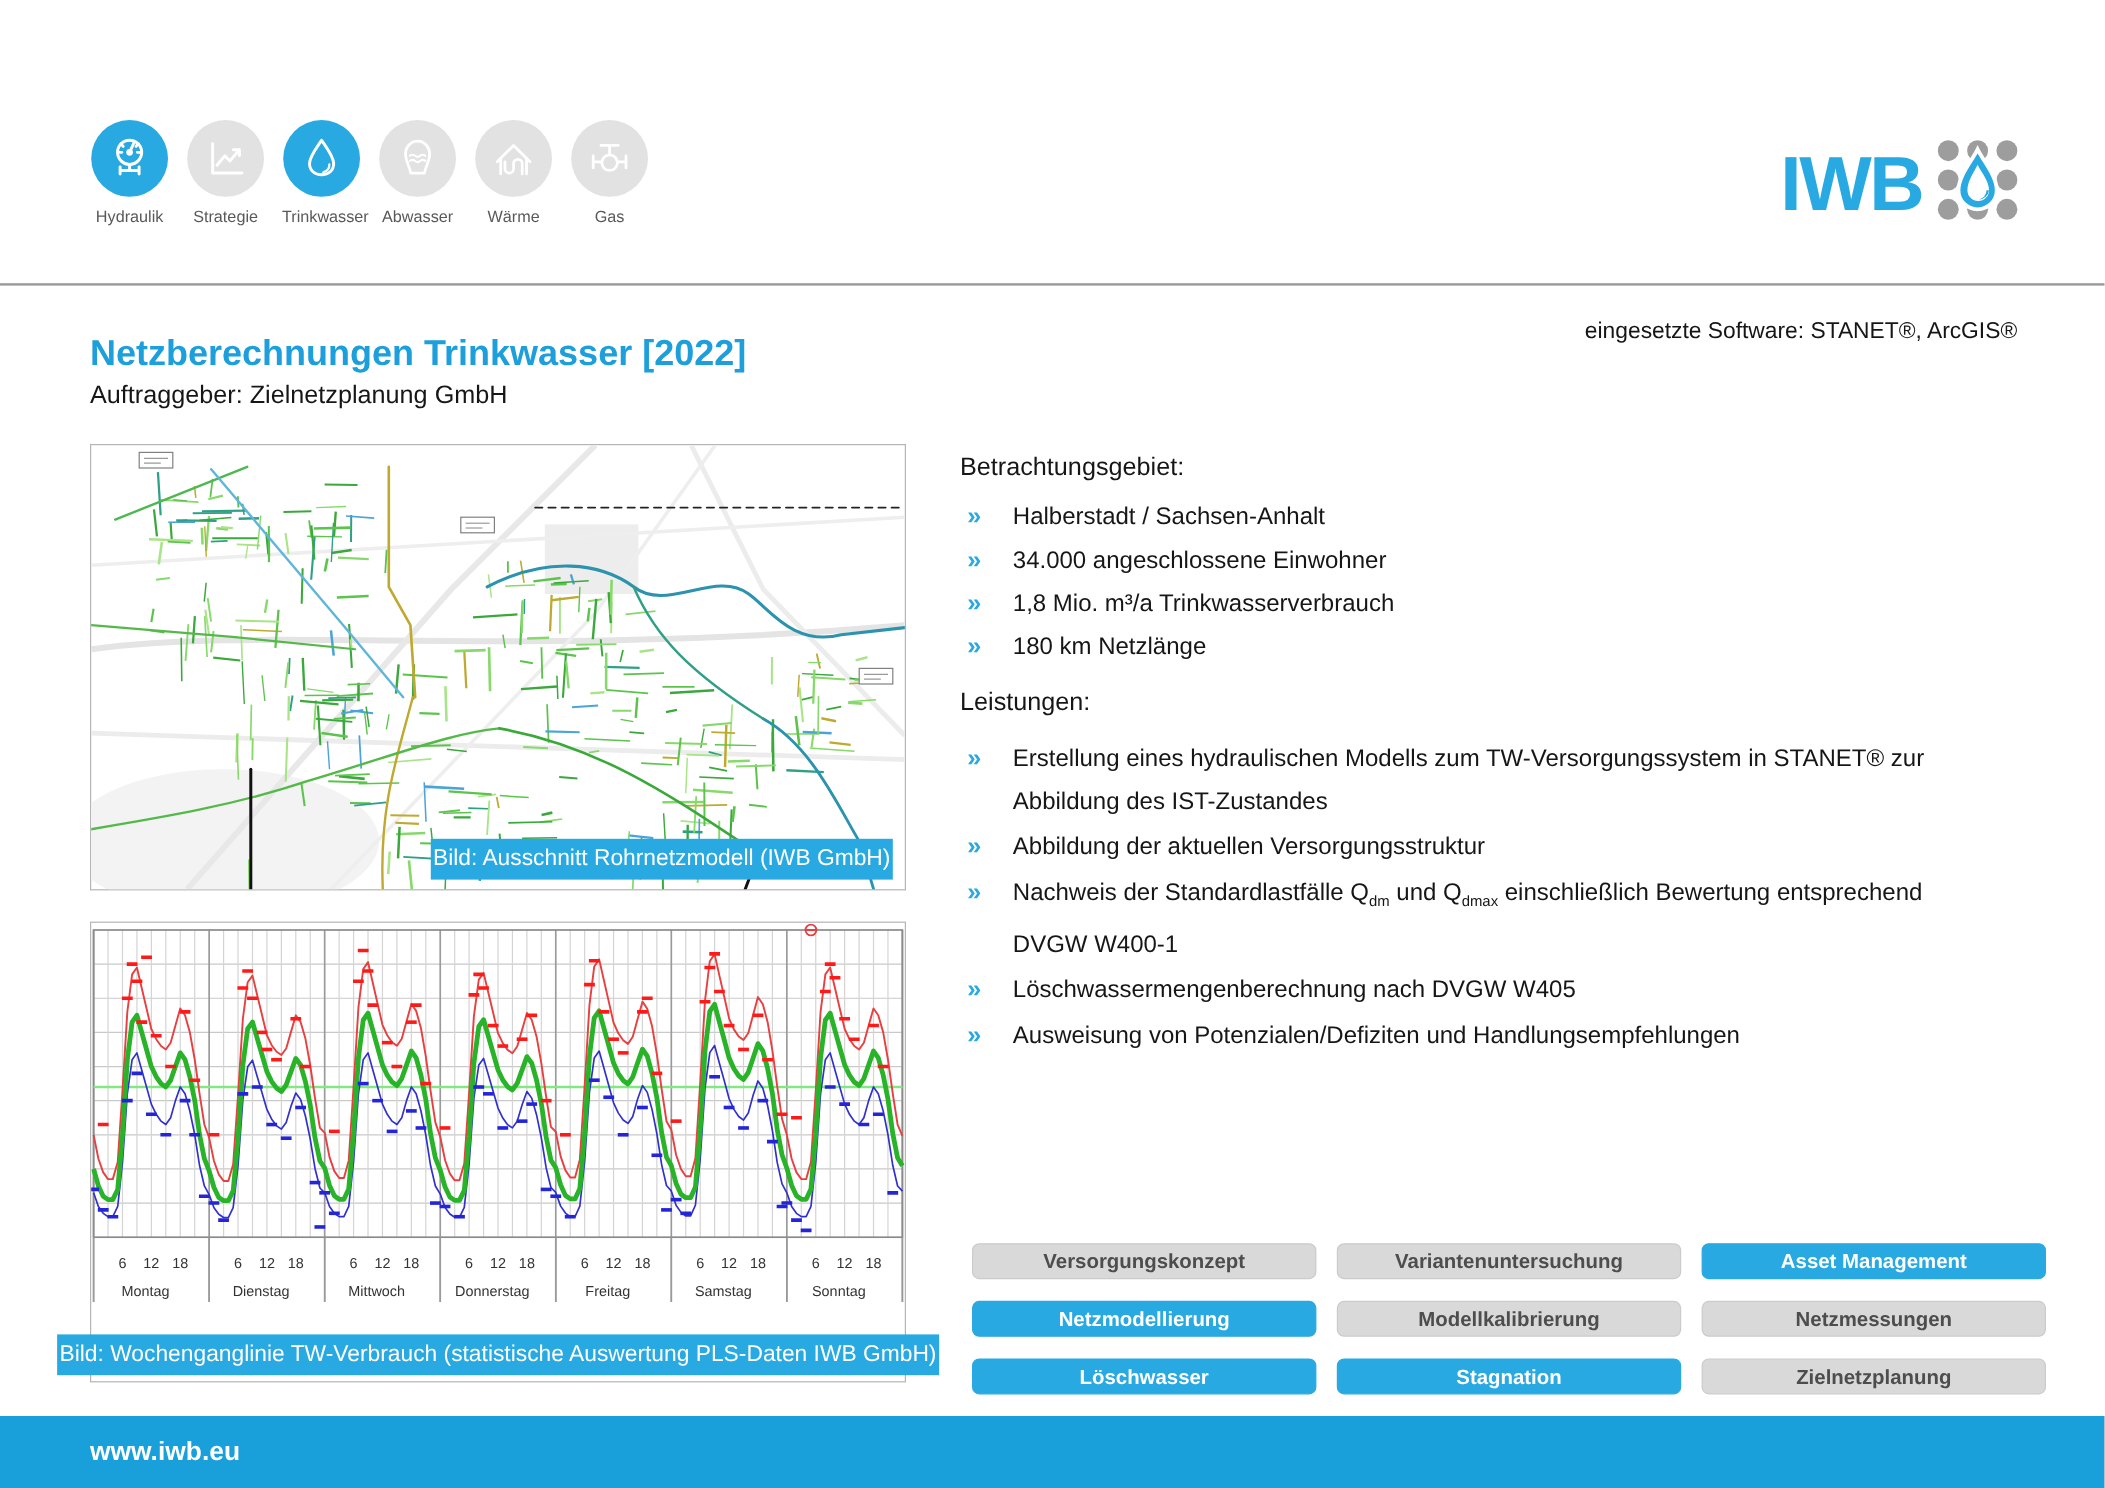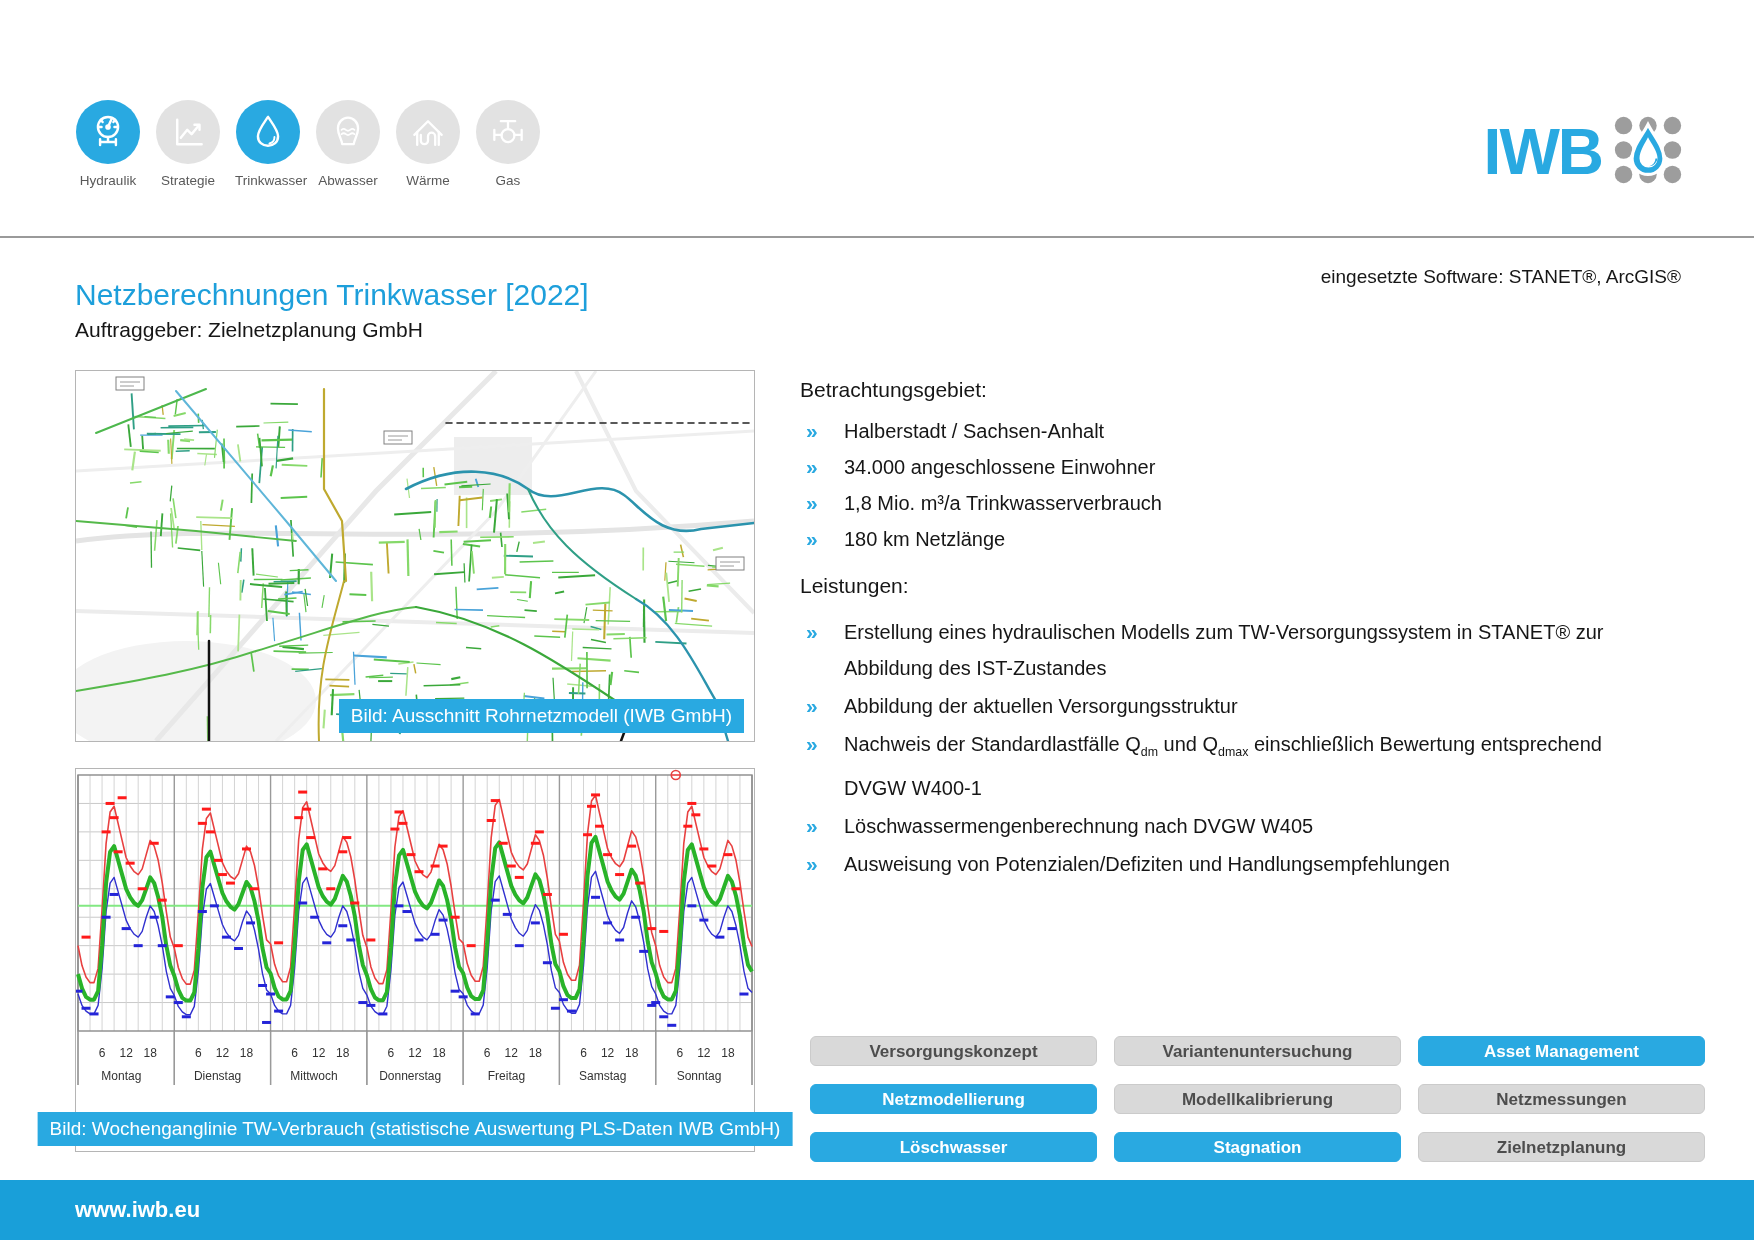--- a/index.html
+++ b/index.html
@@ -13,32 +13,32 @@
   .nav-icon.active .circle{background:var(--accent-btn);}
   .nav-icon .lbl{margin-top:9px;font-size:13.5px;color:#595959;}
   .nav-icon svg{display:block;}
 
   
   .logo{position:absolute;right:72px;top:116px;display:flex;align-items:center;gap:12px;}
   .logo .logo-text{font-size:64px;font-weight:bold;color:var(--accent-btn);letter-spacing:-2px;line-height:1;}
   .divider{position:absolute;left:0;right:0;top:236px;height:2px;background:#9a9a9a;}
 
   
-  .title{position:absolute;left:75px;top:258px;font-size:30px;font-weight:normal;color:var(--accent);}
+  .title{position:absolute;left:75px;top:258px;font-size:30px;font-weight:bold;color:var(--accent);}
   .client{position:absolute;left:75px;top:318px;font-size:21px;color:#161616;}
   .head-right{position:absolute;right:73px;top:258px;text-align:right;}
   .studie{font-size:28px;color:var(--accent);line-height:1.1;}
   .software{font-size:19px;color:#161616;margin-top:8px;}
 
   
   .figure{position:absolute;left:75px;width:680px;background:#fff;border:1px solid #b5b5b5;box-sizing:border-box;}
   .figure.map{top:370px;height:372px;}
   .figure.chart{top:768px;height:384px;}
   .figure svg{position:absolute;left:0;top:0;}
-  .caption{position:absolute;background:var(--accent-btn);color:#fff;font-size:19px;padding:6px 12px;white-space:nowrap;}
+  .caption{position:absolute;background:var(--accent-btn);color:#fff;font-size:19px;padding:6px 2px;white-space:nowrap;}
   .map .caption{right:10px;bottom:8px;}
   .chart .caption{left:50%;transform:translateX(-50%);bottom:5px;}
 
   
   .rcol{position:absolute;left:800px;top:378px;width:910px;color:#161616;}
   .sec-head{font-size:21px;margin:0 0 16px 0;font-weight:normal;}
   ul.blist{list-style:none;margin:0 0 0 6px;padding:0;}
   ul.blist li{display:flex;align-items:flex-start;}
   ul.area li{font-size:20px;line-height:26px;margin-bottom:10px;}
   ul.services li{font-size:20px;line-height:36px;margin-bottom:2px;}

